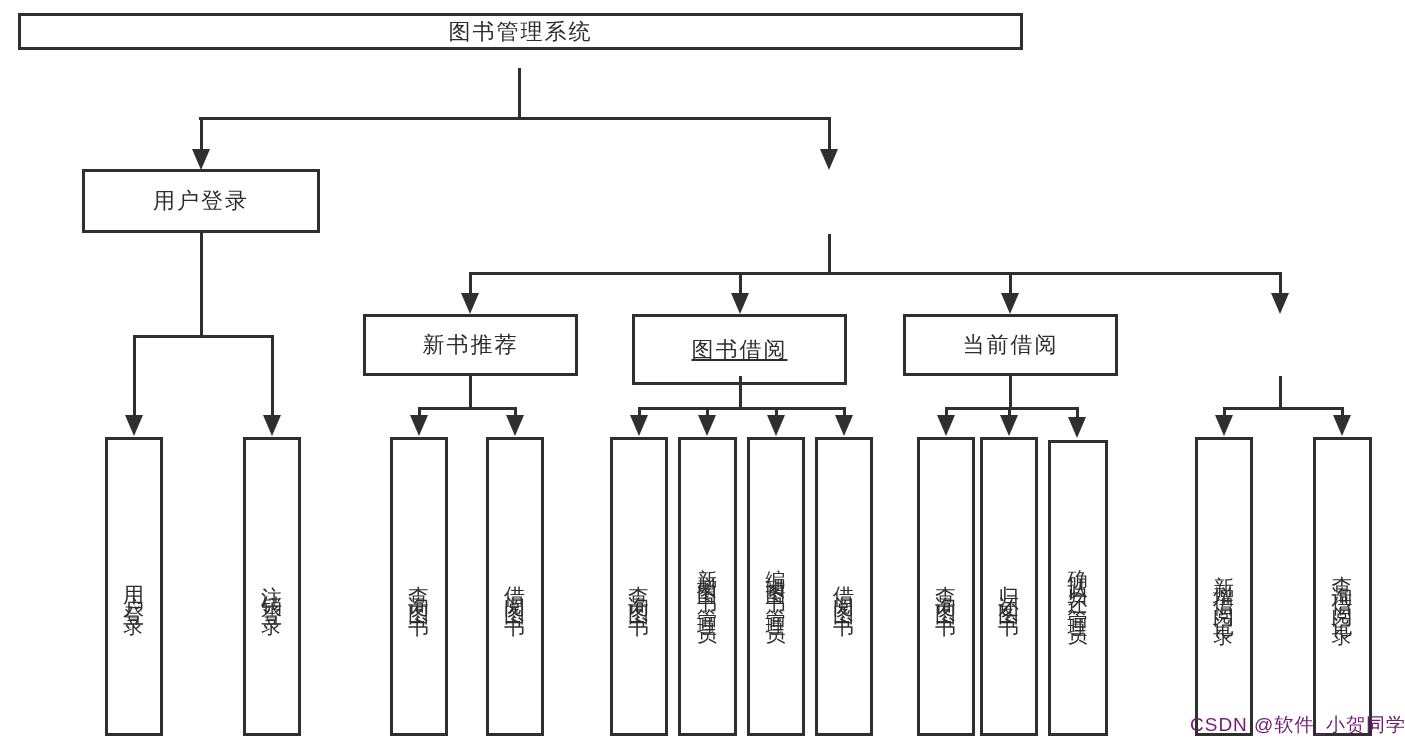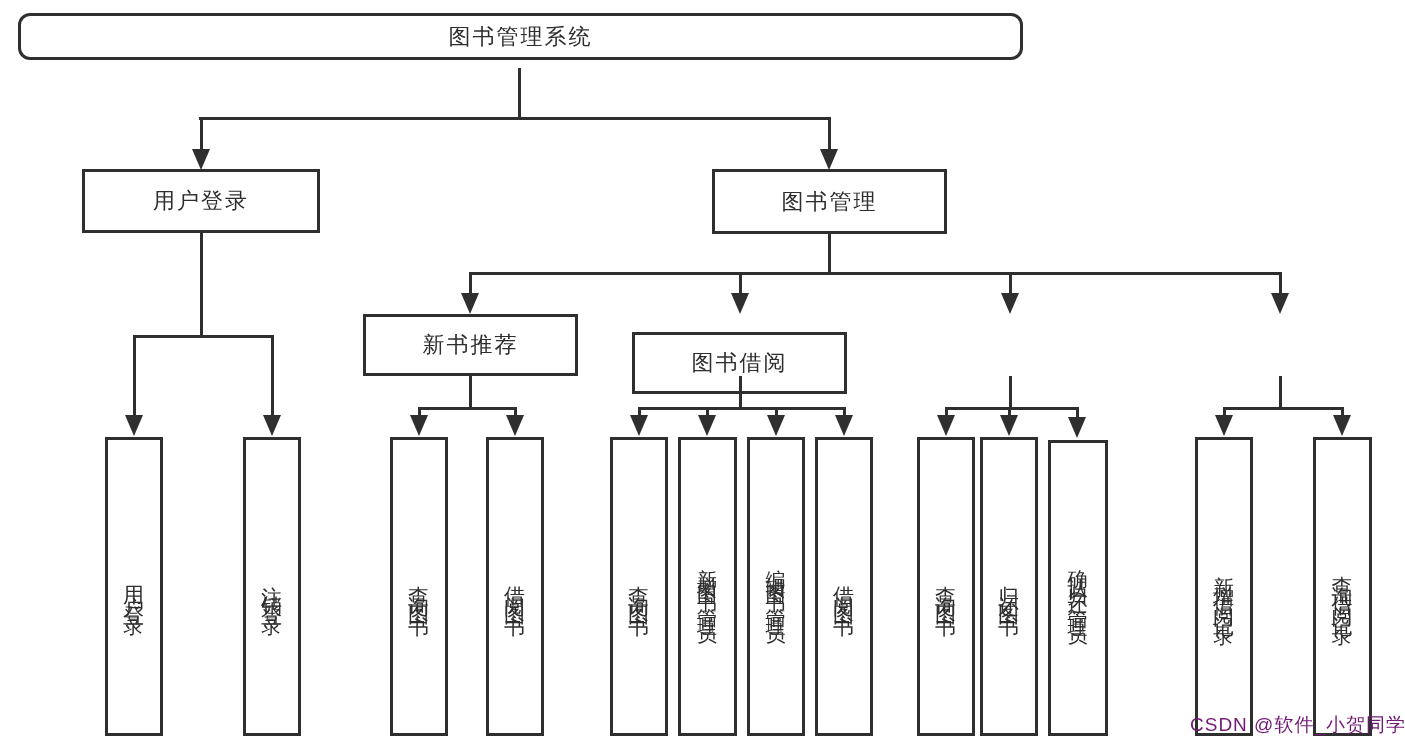--- a/index.html
+++ b/index.html
@@ -60,36 +60,36 @@
     letter-spacing: 1px;
     white-space: nowrap;
     z-index: 10;
   }
 </style>
 </head>
 <body>
 
 <div id="canvas">
 
-  <div class="node" style="left:18px; top:13px; width:1005px; height:47px;border-radius:12px;">
+  <div class="node" style="left:18px; top:13px; width:1005px; height:37px;">
     <span>图书管理系统</span>
   </div>
 
   <div class="node" style="left:82px; top:169px; width:238px; height:64px;">
     <span>用户登录</span>
   </div>
-  <div class="node" style="left:712px; top:169px; width:235px; height:65px;">
-    <span>图书管理</span>
-  </div>
 
   <div class="node" style="left:363px; top:314px; width:215px; height:62px;">
     <span>新书推荐</span>
   </div>
-  <div class="node" style="left:632px; top:332px; width:215px; height:62px;">
+  <div class="node" style="left:632px; top:314px; width:215px; height:71px;text-decoration:underline;">
     <span>图书借阅</span>
+  </div>
+  <div class="node" style="left:903px; top:314px; width:215px; height:62px;">
+    <span>当前借阅</span>
   </div>
 
   <div class="node vnode" style="left:105px; top:437px; width:58px; height:299px;">
     <span>用户登录</span>
   </div>
   <div class="node vnode" style="left:243px; top:437px; width:58px; height:299px;">
     <span>注销登录</span>
   </div>
 
   <div class="node vnode" style="left:390px; top:437px; width:58px; height:299px;">

